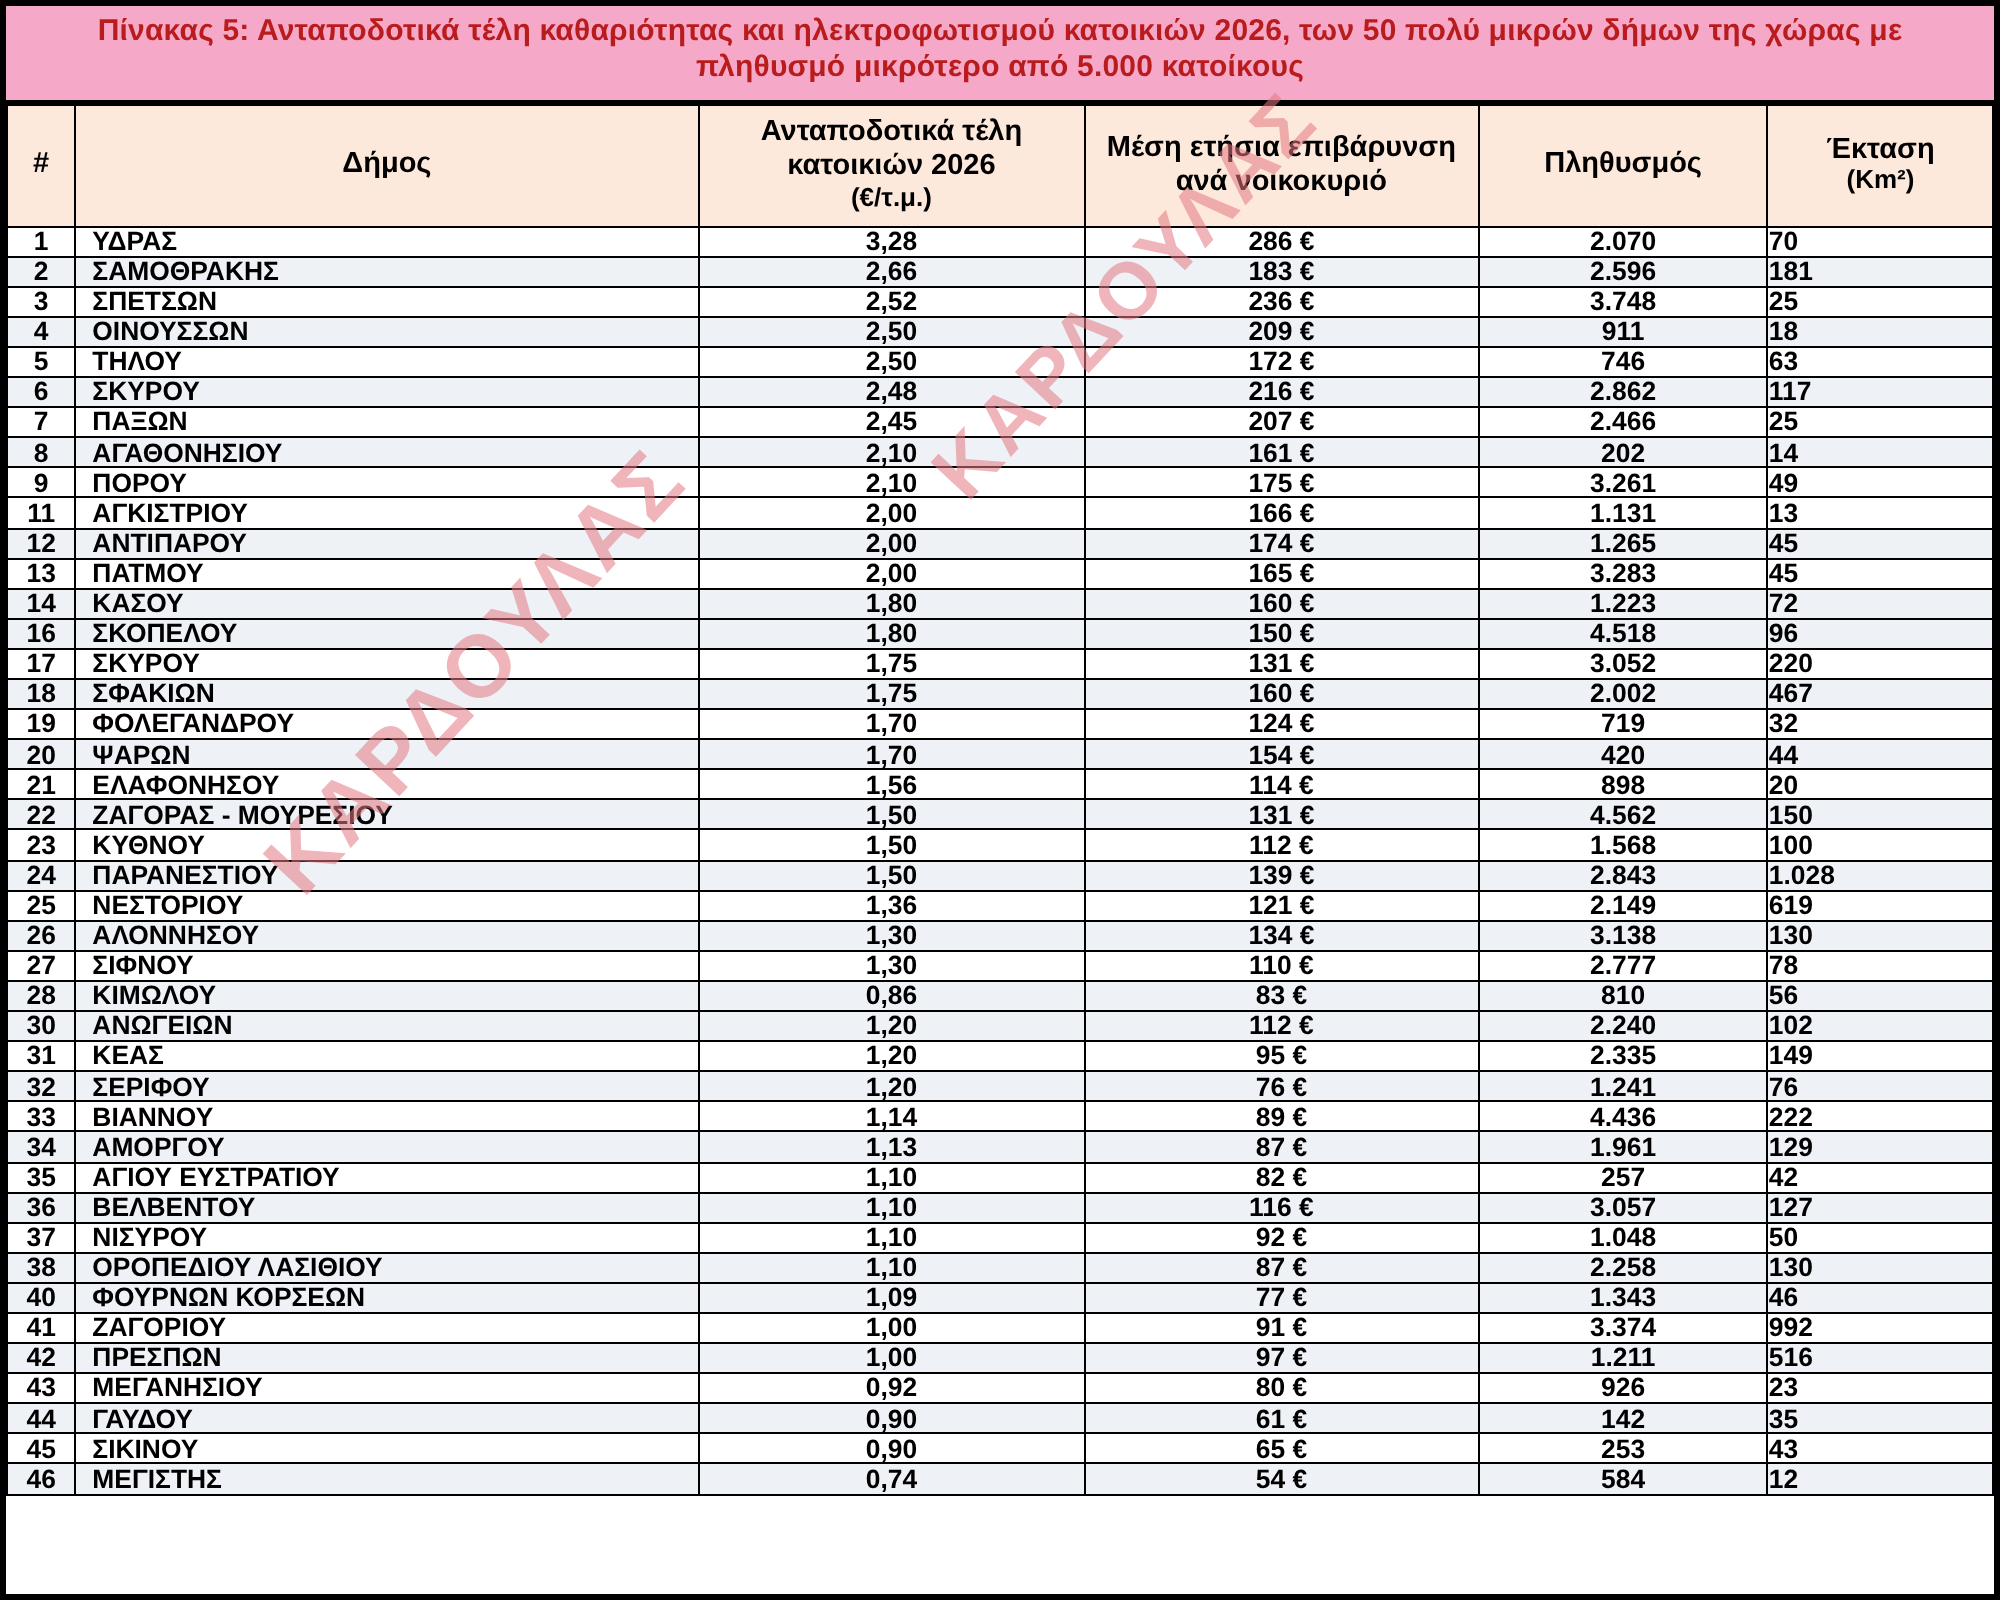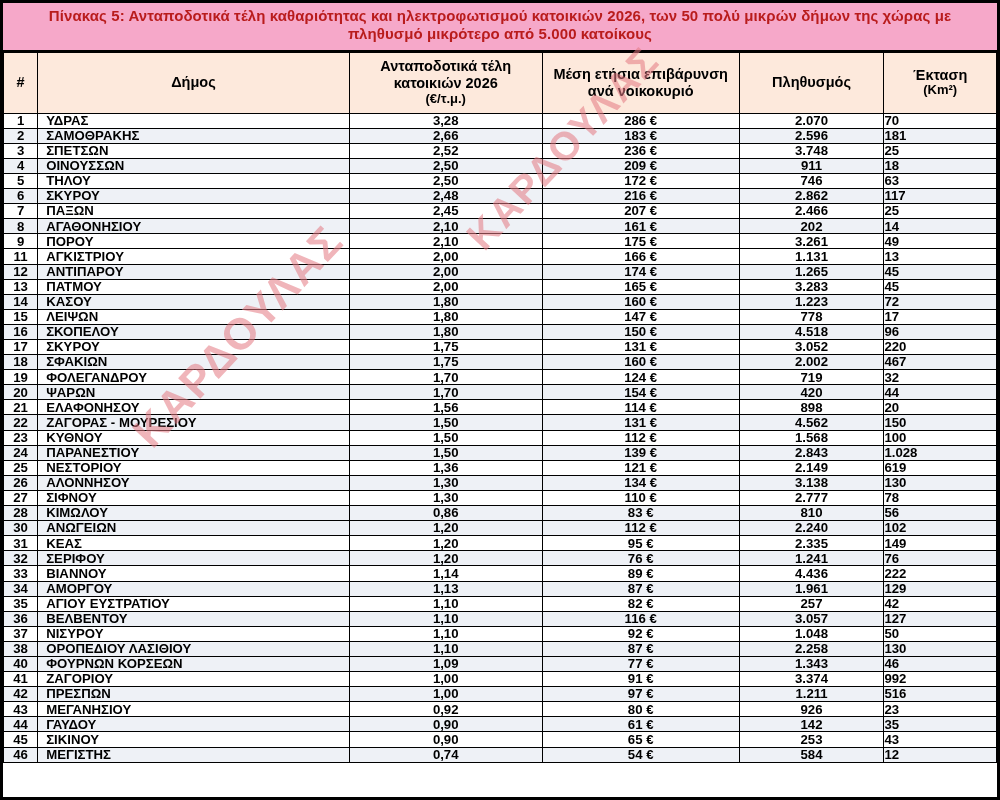--- a/index.html
+++ b/index.html
@@ -270,28 +270,20 @@
           <td class="c-area">45</td>
         </tr>
         <tr class="alt">
           <td class="c-idx">14</td>
           <td class="c-name">ΚΑΣΟΥ</td>
           <td class="c-fee">1,80</td>
           <td class="c-avg">160 €</td>
           <td class="c-pop">1.223</td>
           <td class="c-area">72</td>
         </tr>
-        <tr>
-          <td class="c-idx">15</td>
-          <td class="c-name">ΛΕΙΨΩΝ</td>
-          <td class="c-fee">1,80</td>
-          <td class="c-avg">147 €</td>
-          <td class="c-pop">778</td>
-          <td class="c-area">17</td>
-        </tr>
         <tr class="alt">
           <td class="c-idx">16</td>
           <td class="c-name">ΣΚΟΠΕΛΟΥ</td>
           <td class="c-fee">1,80</td>
           <td class="c-avg">150 €</td>
           <td class="c-pop">4.518</td>
           <td class="c-area">96</td>
         </tr>
         <tr>
           <td class="c-idx">17</td>

